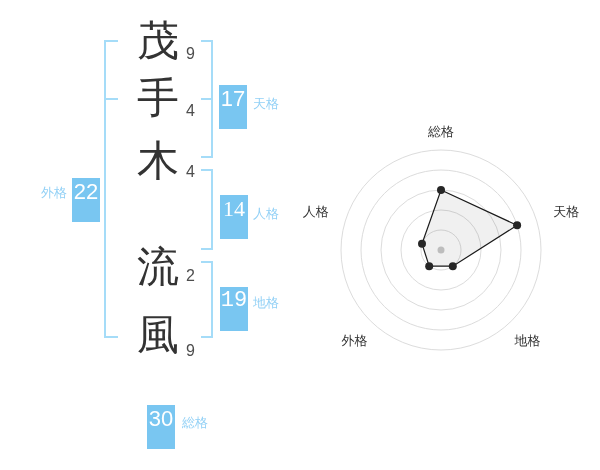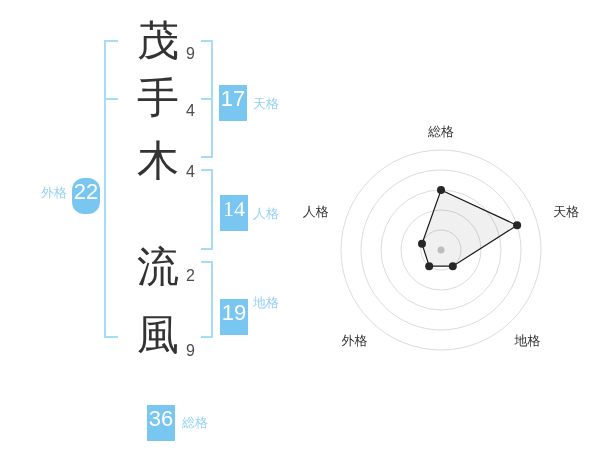--- a/index.html
+++ b/index.html
@@ -16,21 +16,21 @@
   .strokes{
     position:absolute;left:186px;font-size:16px;line-height:16px;color:#4d4d4d;
   }
   
   .bline{position:absolute;width:2px;background:#a5dcf8;}
   .btick{position:absolute;height:2px;background:#a5dcf8;}
   .tick-r{left:104px;width:14px;}
   .tick-l{left:201px;width:10px;}
   
   .kaku-box{
-    position:absolute;width:28px;height:36px;background:#79c6f1;color:#ffffff;
+    position:absolute;width:28px;height:44px;background:#79c6f1;color:#ffffff;
     font-size:22px;line-height:28px;text-align:center;
   }
   .kaku-label{
     position:absolute;font-size:13px;line-height:13px;color:#93d1f6;white-space:nowrap;
   }
   
   #radar-svg{position:absolute;left:301px;top:110px;}
   #radar-svg text{font-family:"Liberation Sans","DejaVu Sans",sans-serif;font-size:13px;fill:#333;}
 </style>
 </head>
@@ -75,27 +75,27 @@
     <div class="btick tick-l" style="top:261px;"></div>
     <div class="btick tick-l" style="top:336px;"></div>
   </div>
 
   <div class="kaku-box" style="left:219px;top:85px;">17</div>
   <div class="kaku-label" style="left:253px;top:97px;">天格</div>
 
   <div class="kaku-box" style="left:220px;top:195px;font-family:Liberation Serif, serif;">14</div>
   <div class="kaku-label" style="left:253px;top:207px;">人格</div>
 
-  <div class="kaku-box" style="left:220px;top:299px;">19</div>
+  <div class="kaku-box" style="left:220px;top:287px;font-family:Liberation Mono, monospace;">19</div>
   <div class="kaku-label" style="left:253px;top:296px;">地格</div>
 
   <div class="kaku-label" style="left:41px;top:186px;">外格</div>
-  <div class="kaku-box" style="left:72px;top:178px;border-radius:12px;">22</div>
+  <div class="kaku-box" style="left:72px;top:178px;">22</div>
 
-  <div class="kaku-box" style="left:147px;top:405px;">36</div>
+  <div class="kaku-box" style="left:147px;top:405px;">30</div>
   <div class="kaku-label" style="left:182px;top:416px;">総格</div>
 
 </div>
 
 <svg id="radar-svg" width="280" height="280" viewBox="0 0 280 280">
     <circle cx="140" cy="140" r="20" fill="none" stroke="#dcdcdc" stroke-width="1"></circle>
     <circle cx="140" cy="140" r="40" fill="none" stroke="#dcdcdc" stroke-width="1"></circle>
     <circle cx="140" cy="140" r="60" fill="none" stroke="#dcdcdc" stroke-width="1"></circle>
     <circle cx="140" cy="140" r="80" fill="none" stroke="#dcdcdc" stroke-width="1"></circle>
     <circle cx="140" cy="140" r="100" fill="none" stroke="#dcdcdc" stroke-width="1"></circle>

